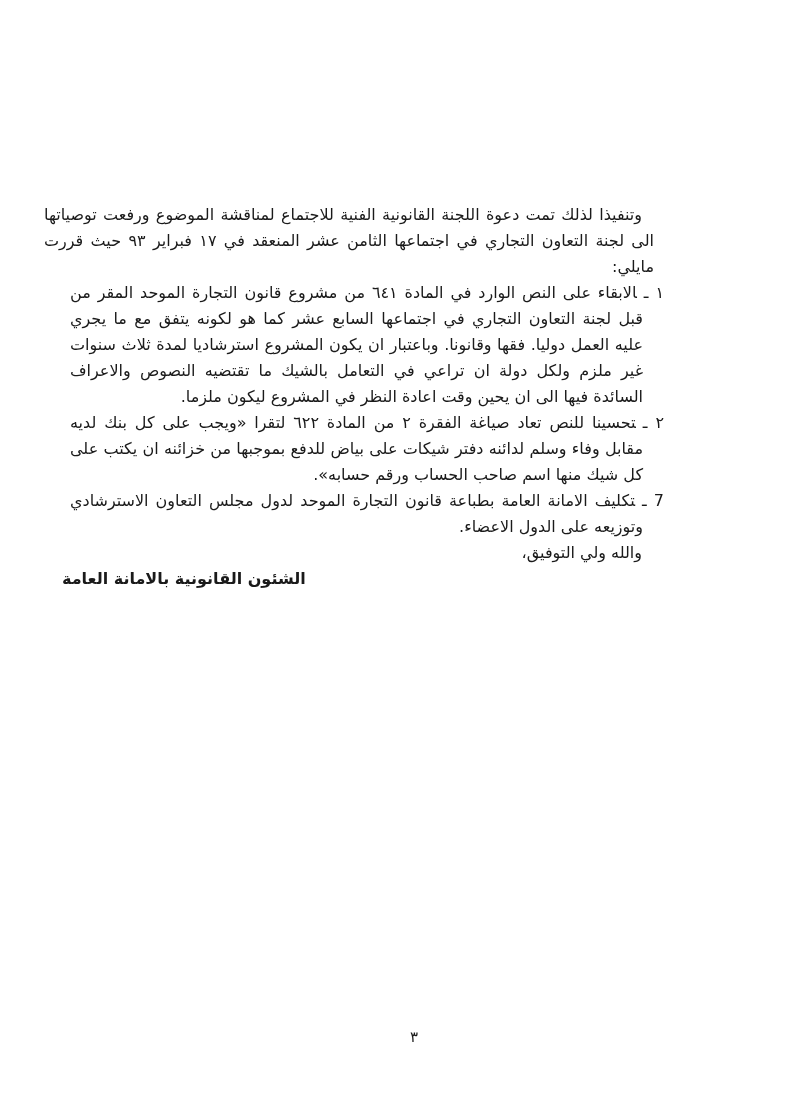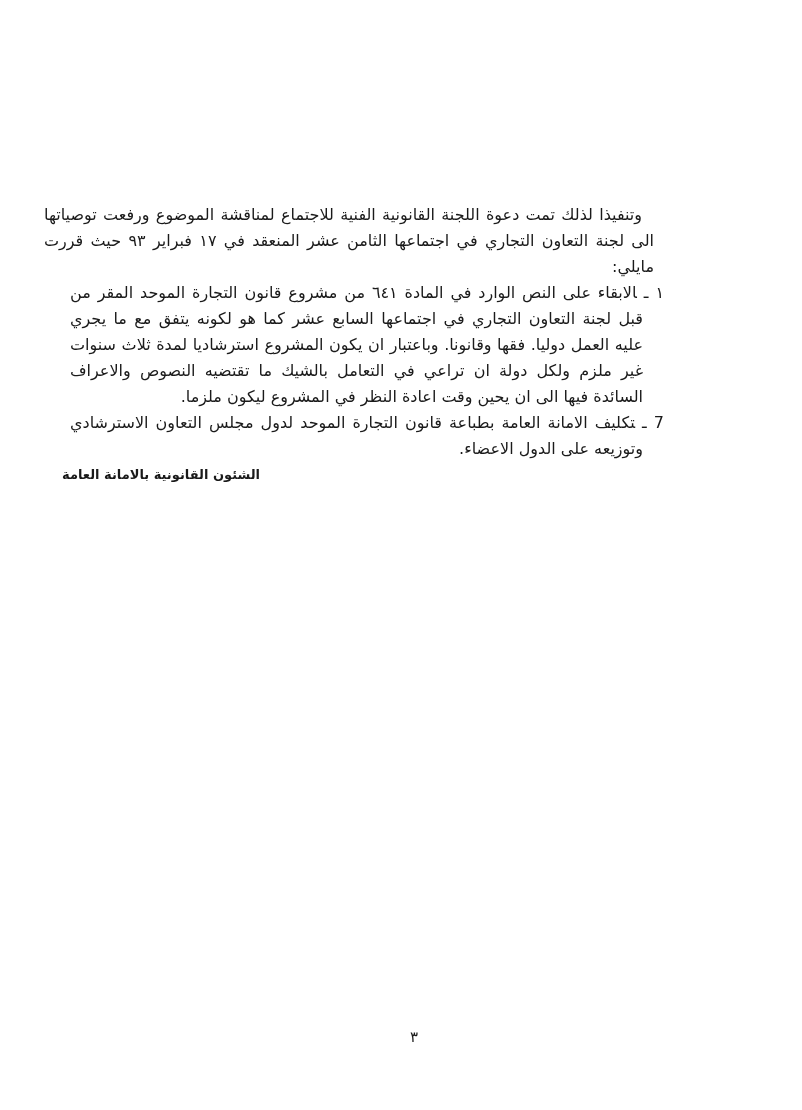--- a/index.html
+++ b/index.html
@@ -50,45 +50,47 @@
   }
   .salutation {
     margin-right: 10px;
     text-indent: 12px;
   }
   .signature {
     direction: rtl;
     text-align: left;
     padding-left: 18px;
     font-weight: bold;
-    font-size: 13px;
+    font-size: 16px;
   }
   .page-number {
     position: absolute;
     top: 1028px;
     left: 410px;
     font-size: 15px;
     direction: rtl;
   }
 </style>
 </head>
 <body>
 
 <div class="sheet">
 
   <div class="text-block">
 
     <p class="para">وتنفيذا لذلك تمت دعوة اللجنة القانونية الفنية للاجتماع لمناقشة الموضوع ورفعت توصياتها الى لجنة التعاون التجاري في اجتماعها الثامن عشر المنعقد في ١٧ فبراير ٩٣ حيث قررت مايلي:</p>
 
     <p class="list-item"><span class="list-marker">١ ـ</span><span class="list-item-text">الابقاء على النص الوارد في المادة ٦٤١ من مشروع قانون التجارة الموحد المقر من قبل لجنة التعاون التجاري في اجتماعها السابع عشر كما هو لكونه يتفق مع ما يجري عليه العمل دوليا. فقها وقانونا. وباعتبار ان يكون المشروع استرشاديا لمدة ثلاث سنوات غير ملزم ولكل دولة ان تراعي في التعامل بالشيك ما تقتضيه النصوص والاعراف السائدة فيها الى ان يحين وقت اعادة النظر في المشروع ليكون ملزما.</span></p>
 
+    <p class="list-item"><span class="list-marker">٢ ـ</span><span class="list-item-text">تحسينا للنص تعاد صياغة الفقرة ٢ من المادة ٦٢٢ لتقرا «ويجب على كل بنك لديه مقابل وفاء وسلم لدائنه دفتر شيكات على بياض للدفع بموجبها من خزائنه ان يكتب على كل شيك منها اسم صاحب الحساب ورقم حسابه».</span></p>
 
     <p class="list-item"><span class="list-marker">7 ـ</span><span class="list-item-text">تكليف الامانة العامة بطباعة قانون التجارة الموحد لدول مجلس التعاون الاسترشادي وتوزيعه على الدول الاعضاء.</span></p>
 
 
+    <p class="salutation">والله ولي التوفيق،</p>
 
     <p class="signature">الشئون القانونية بالامانة العامة</p>
 
   </div>
 
   <div class="page-number">٣</div>
 
 </div>
 
 </body></html>

